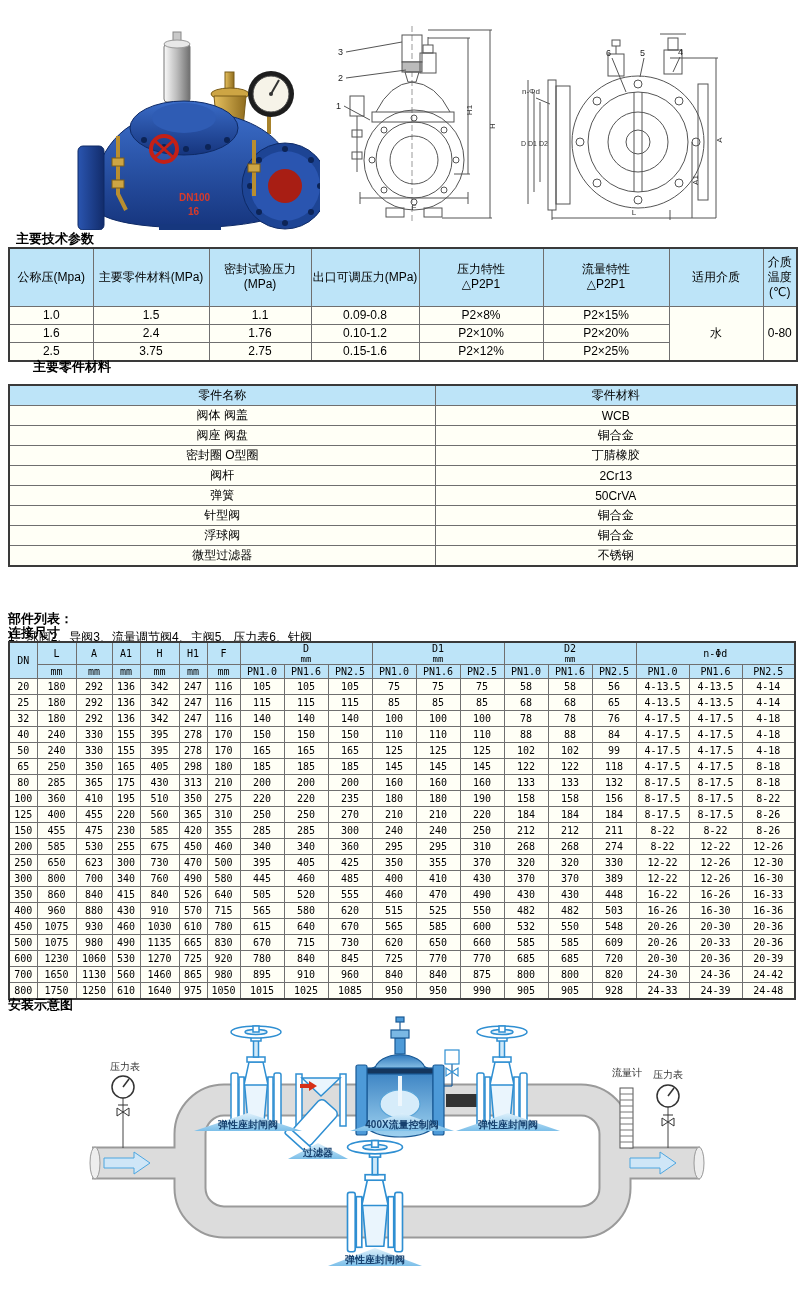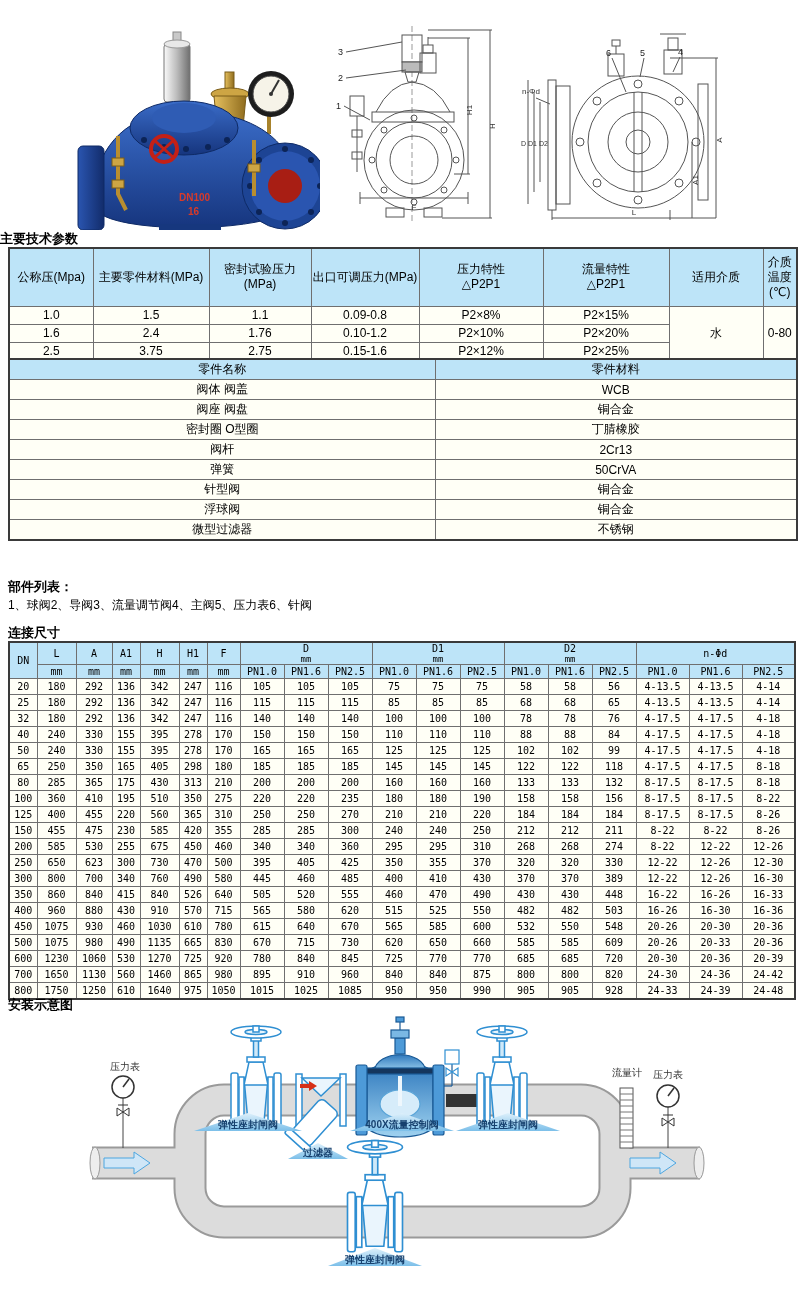--- a/index.html
+++ b/index.html
@@ -16,21 +16,21 @@
   .t1 td{height:17px;}
   .t2{width:788px;font-size:12px;}
   .t2 th{height:19px;}
   .t2 td{height:19px;}
   .t3{width:788px;font-size:10px;font-family:"DejaVu Sans Mono","Liberation Mono",monospace;}
   .t3 td{height:15px;line-height:15px;}
   .t3 th{font-size:10px;}
   .t3 th .unit{font-size:9px;line-height:1.0;}
   .t3 th div{line-height:1.15;}
   .hdr-row2 th{height:13px;}
-  .parts-title{font-size:13px;font-weight:bold;}
+  .parts-title{font-size:13px;font-weight:bold;margin-top:32px;}
   .parts-text{font-size:12px;margin-top:1px;white-space:nowrap;}
   svg{font-family:"Liberation Sans","DejaVu Sans",sans-serif;}
   .dimtxt{font-size:8px;fill:#333;}
   .callout{font-size:9px;fill:#222;}
   .diag-label{font-size:10px;font-weight:bold;fill:#16406e;text-anchor:middle;}
   .inst-small{font-size:10px;fill:#333;text-anchor:middle;}
   .badge{font-size:10px;font-weight:bold;fill:#d93a28;}
 </style>
 </head>
 <body>
@@ -216,21 +216,21 @@
       <text x="120" y="34" class="callout">5</text>
       <text x="158" y="33" class="callout">4</text>
       <text x="2" y="72" class="dimtxt">n-Φd</text>
       <text x="1" y="124" class="dimtxt" style="font-size:7px">D D1 D2</text>
       <text x="202" y="118" class="dimtxt" transform="rotate(-90 202 118)" text-anchor="middle">A</text>
       <text x="178" y="158" class="dimtxt" transform="rotate(-90 178 158)" text-anchor="middle">A1</text>
       <text x="114" y="193" class="dimtxt" text-anchor="middle">L</text>
     </svg>
   </div>
 
-  <h3 class="sec abs" style="left:0;top:230px;">主要技术参数</h3>
+  <h3 class="sec abs" style="left:16px;top:230px;">主要技术参数</h3>
 
   <table class="t1 abs" style="left:8px;top:247px;">
     <colgroup>
         <col style="width:84px">
         <col style="width:116px">
         <col style="width:102px">
         <col style="width:108px">
         <col style="width:124px">
         <col style="width:126px">
         <col style="width:94px">
@@ -298,21 +298,21 @@
         <td>2.75</td>
         <td>0.15-1.6</td>
         <td>P2×12%</td>
         <td>P2×25%</td>
       </tr>
     </tbody>
   </table>
 
   <h3 class="sec abs" style="left:8px;top:358px;margin-left:25px;">主要零件材料</h3>
 
-  <table class="t2 abs" style="left:8px;top:358px;">
+  <table class="t2 abs" style="left:8px;top:384px;">
     <colgroup>
         <col style="width:426px">
         <col style="width:362px">
       </colgroup>
     <thead>
       <tr>
         <th>零件名称</th>
         <th>零件材料</th>
       </tr>
     </thead>

